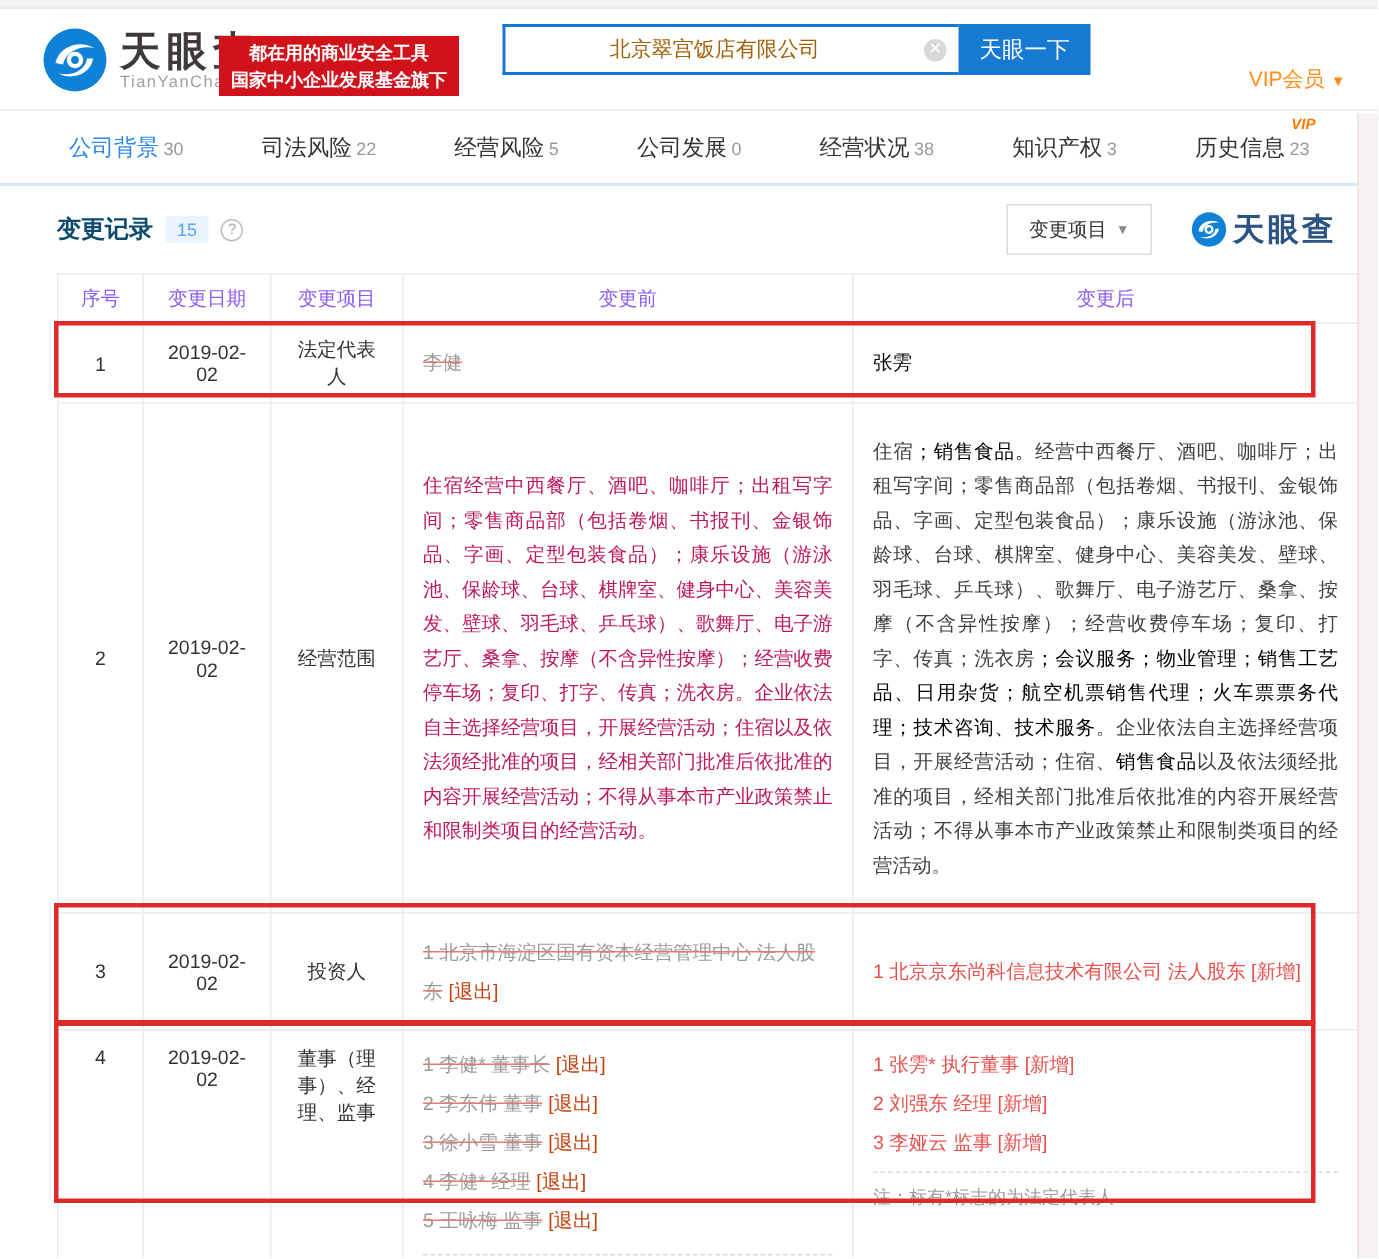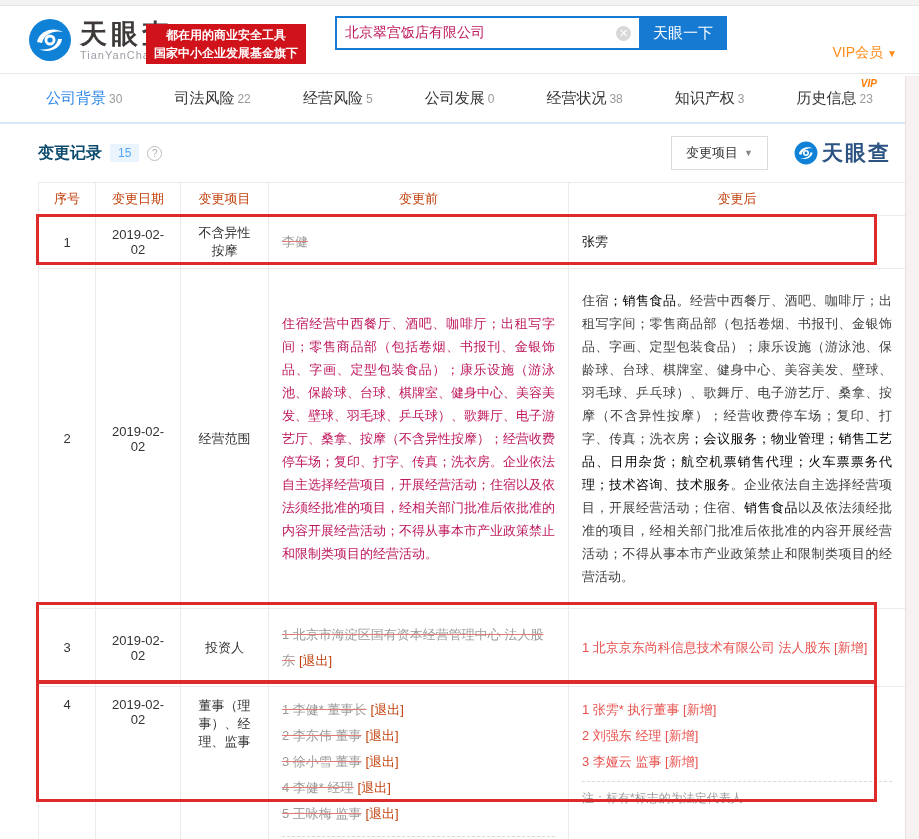--- a/index.html
+++ b/index.html
@@ -17,21 +17,21 @@
   .logo-texts { margin-left:8px; }
   .logo-brand { font-size:27px; font-weight:bold; color:#3e3a39; letter-spacing:4px; line-height:28px; }
   .logo-domain { font-size:11px; color:#9aa0a6; letter-spacing:1px; margin-top:1px; }
   .slogan { position:absolute; left:146px; top:18px; background:#d0121b; color:#fff; font-size:12px; font-weight:bold; line-height:18px; padding:2px 8px;text-align:center; }
   .search-area { position:absolute; left:335px; top:10px; width:392px; }
   .search-tabs { display:flex; align-items:flex-end; border-bottom:1px solid #e8e8e8; }
   .search-tab { font-size:12px; color:#555; padding:4px 12px; cursor:pointer; }
   .search-tab.active { background:#1679d2; color:#fff; }
   .search-row { display:flex; margin-top:0; }
   .search-box { display:flex; align-items:center; width:304px; height:34px; border:2px solid #1679d2; border-right:none; background:#fff; }
-  .search-input { flex:1; border:none; outline:none; font-size:14px; color:#be185d; padding:17px 8px; height:100%; font-family:inherit; background:transparent; }
+  .search-input { flex:1; border:none; outline:none; font-size:14px; color:#a16207; padding:17px 8px; height:100%; font-family:inherit; background:transparent;text-align:center; }
   .clear-icon { width:15px; height:15px; border-radius:50%; background:#d8d8d8; color:#fff; font-size:11px; line-height:15px; text-align:center; margin-right:8px; cursor:pointer; flex:0 0 auto; }
   .search-btn { width:88px; height:34px; background:#1679d2; color:#fff; font-size:15px; border:none; cursor:pointer; font-family:inherit; }
   .vip-entry { position:absolute; right:22px; top:38px; color:#ff8c19; font-size:14px; cursor:pointer; }
   .vip-caret { display:inline-block; margin-left:4px; font-size:10px; }
 
   
   .nav { height:50px; background:#fff; border-bottom:2px solid #d8e7f9; display:flex; align-items:center; padding:0 46px 0 46px; justify-content:space-between; }
   .nav-item { position:relative; font-size:15px; color:#333; cursor:pointer; white-space:nowrap; }
   .nav-item .cnt { font-size:12px; color:#999; margin-left:3px; }
   .nav-item.active .lbl { color:#2e87e8; }
@@ -45,21 +45,21 @@
   .sec-right { margin-left:auto; display:flex; align-items:center; }
   .filter-btn { border:1px solid #dcdcdc; background:#fff; font-size:13px; color:#333; padding:7px 14px; cursor:pointer; font-family:inherit; display:flex; align-items:center; }
   .filter-caret { font-size:9px; color:#888; margin-left:6px; }
   .watermark { display:flex; align-items:center; margin-left:26px; margin-right:14px; }
   .wm-icon { width:24px; height:24px; }
   .wm-text { font-size:21px; font-weight:bold; color:#2c5382; letter-spacing:2px; margin-left:4px; }
 
   
   table.chg { border-collapse:collapse; margin-left:38px; width:867px; table-layout:fixed; }
   .chg th, .chg td { border:1px solid #ebebeb; font-size:13px; color:#333; }
-  .chg th { height:33px; font-weight:normal; text-align:center; color:#c2410c; font-size:13px; }
+  .chg th { height:33px; font-weight:normal; text-align:center; color:#8b5cf6; font-size:13px; }
   .chg td { padding:8px 13px; vertical-align:middle; }
   .col-no { width:57px; } .col-date { width:85px; } .col-item { width:88px; } .col-before { width:300px; } .col-after { width:337px; }
   .td-c { text-align:center; padding:8px 4px; }
   .r1 td { height:46px; }
   .r2 td { height:340px; }
   .r3 td { height:78px; }
   .r4 td { height:148px; vertical-align:top; padding-top:10px; }
   .para { text-align:justify; line-height:23px; color:#be185d; }
   .para-after { text-align:justify; line-height:23px; color:#404040; }
   .red { color:#000000; }
@@ -162,21 +162,21 @@
         <th>变更日期</th>
         <th>变更项目</th>
         <th>变更前</th>
         <th>变更后</th>
       </tr>
     </thead>
     <tbody>
       <tr class="r1">
         <td class="td-c">1</td>
         <td class="td-c">2019-02-02</td>
-        <td class="td-c">不含异性按摩</td>
+        <td class="td-c">法定代表人</td>
         <td><span class="strike">李健</span></td>
         <td><span class="red">张雱</span></td>
       </tr>
       <tr class="r2">
         <td class="td-c">2</td>
         <td class="td-c">2019-02-02</td>
         <td class="td-c">经营范围</td>
         <td>
           <div class="para">住宿经营中西餐厅、酒吧、咖啡厅；出租写字间；零售商品部（包括卷烟、书报刊、金银饰品、字画、定型包装食品）；康乐设施（游泳池、保龄球、台球、棋牌室、健身中心、美容美发、壁球、羽毛球、乒乓球）、歌舞厅、电子游艺厅、桑拿、按摩（不含异性按摩）；经营收费停车场；复印、打字、传真；洗衣房。企业依法自主选择经营项目，开展经营活动；住宿以及依法须经批准的项目，经相关部门批准后依批准的内容开展经营活动；不得从事本市产业政策禁止和限制类项目的经营活动。</div>
         </td>

